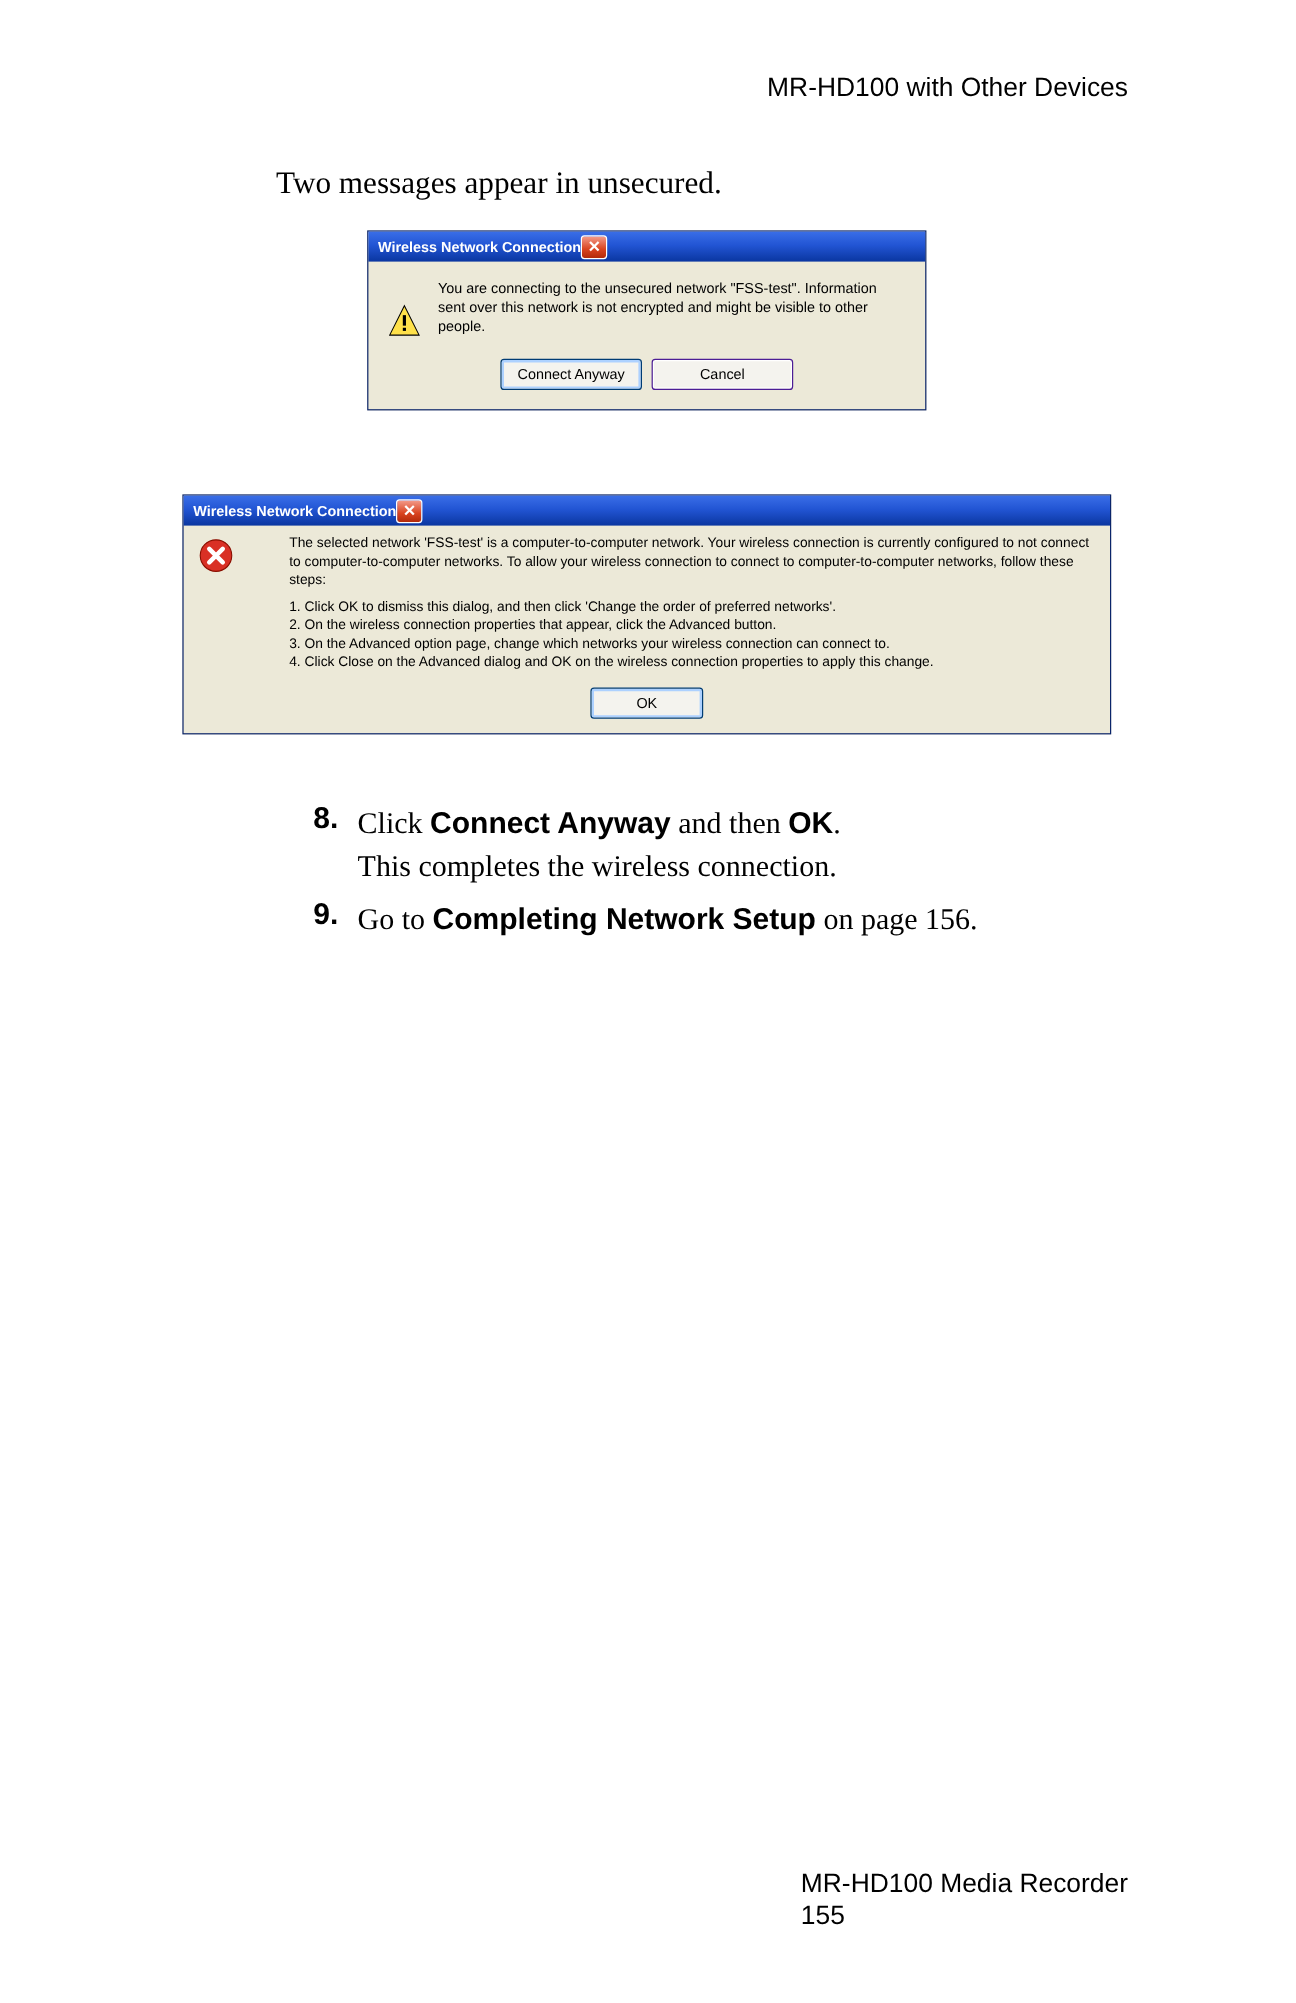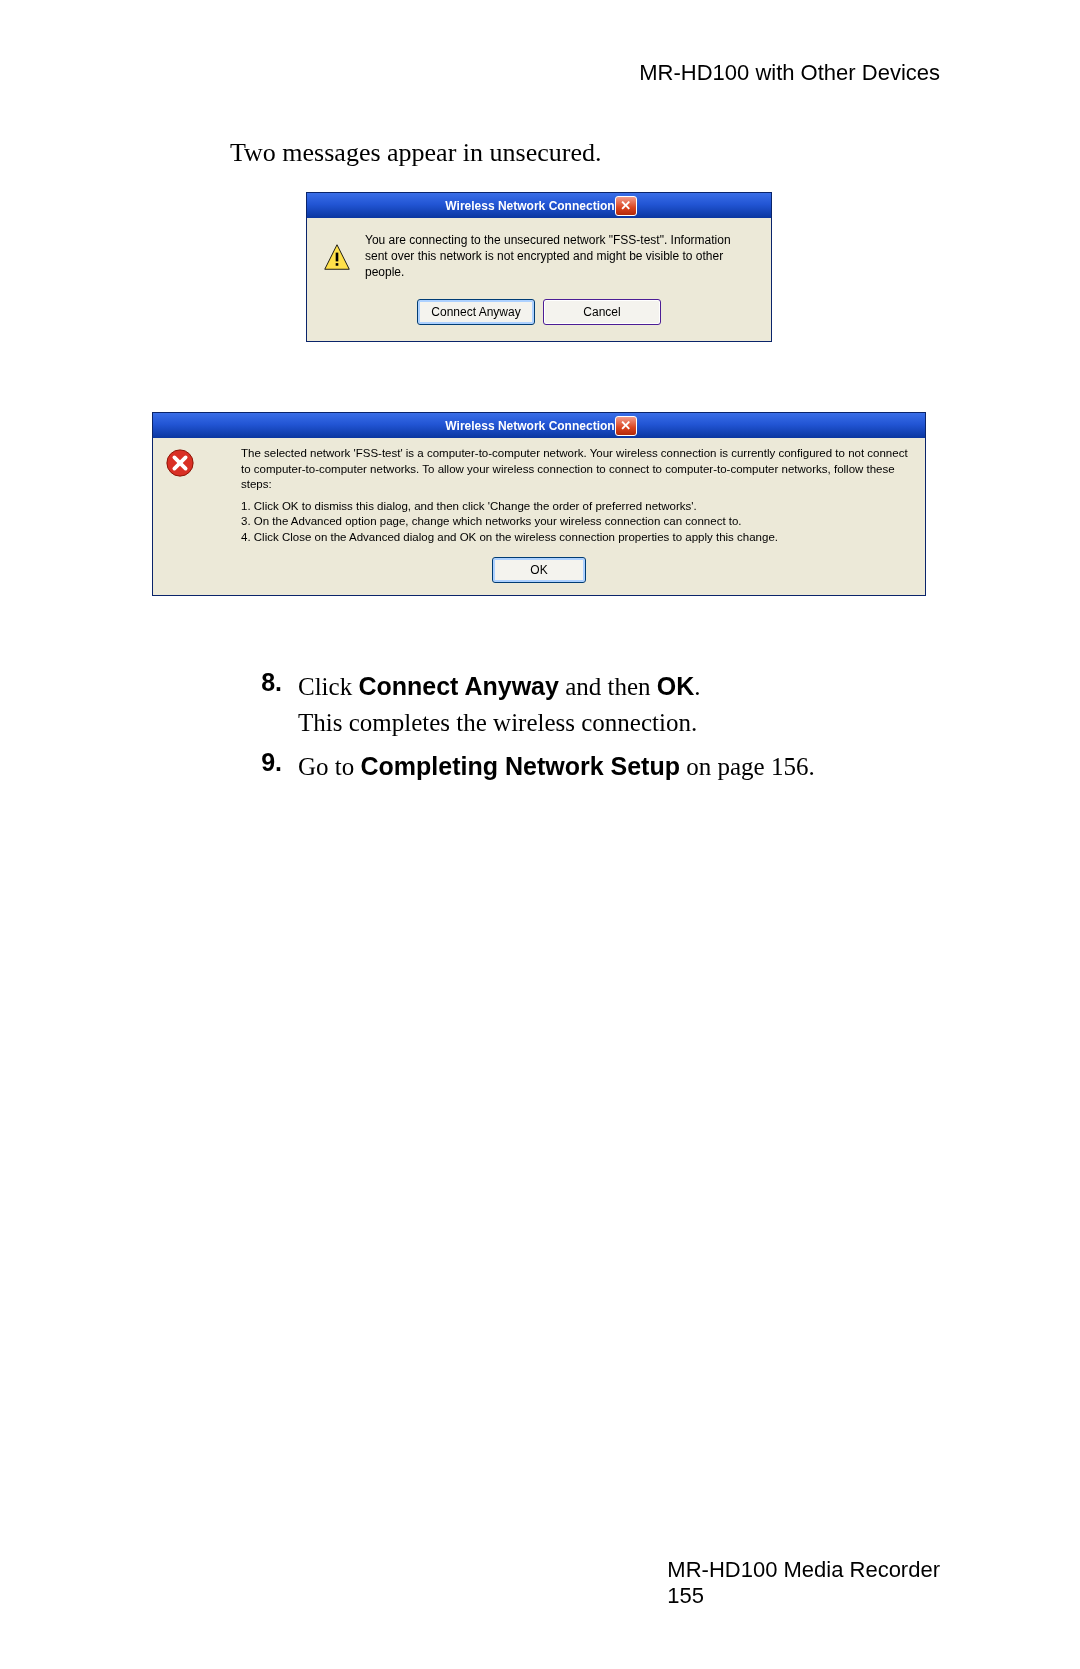--- a/index.html
+++ b/index.html
@@ -38,21 +38,21 @@
     top: 192px;
     left: 306px;
     width: 466px;
     border: 1px solid #0a246a;
     box-sizing: border-box;
     background: #ece9d8;
   }
   .titlebar {
     display: flex;
     align-items: center;
-    justify-content: center;
+    justify-content: flex-start;
     height: 25px;
     background: linear-gradient(180deg,#3a6ee7 0%,#2255d4 45%,#0a36a0 100%);
     color: #fff;
     font-family: Tahoma, Arial, sans-serif;
     font-size: 12px;
     font-weight: bold;
     padding: 0 4px 0 8px;
   }
   .titlebar .closebtn {
     width: 20px;
@@ -64,21 +64,21 @@
     align-items: center;
     justify-content: center;
     font-family: Arial, sans-serif;
     font-size: 13px;
     font-weight: bold;
     color: #fff;
     line-height: 1;
   }
   .dlg1-body {
     display: flex;
-    align-items: center;
+    align-items: flex-end;
     padding: 14px 16px 8px 16px;
     font-family: Tahoma, Arial, sans-serif;
     font-size: 12px;
     color: #000;
     line-height: 1.35;
   }
   .warn-icon {
     width: 28px;
     height: 28px;
     margin-right: 14px;
@@ -233,20 +233,21 @@
         <svg width="30" height="30" viewBox="0 0 32 32">
           <circle cx="16" cy="16" r="14" fill="#d93025" stroke="#8a0f00" stroke-width="1"></circle>
           <line x1="10" y1="10" x2="22" y2="22" stroke="#fff" stroke-width="4" stroke-linecap="round"></line>
           <line x1="22" y1="10" x2="10" y2="22" stroke="#fff" stroke-width="4" stroke-linecap="round"></line>
         </svg>
       </span>
       <div class="dlg2-text">
         <div class="dlg2-para">The selected network 'FSS-test' is a computer-to-computer network. Your wireless connection is currently configured to not connect to computer-to-computer networks. To allow your wireless connection to connect to computer-to-computer networks, follow these steps:</div>
         <ul class="dlg2-steps">
           <li>1. Click OK to dismiss this dialog, and then click 'Change the order of preferred networks'.</li>
+          <li>2. On the wireless connection properties that appear, click the Advanced button.</li>
           <li>3. On the Advanced option page, change which networks your wireless connection can connect to.</li>
           <li>4. Click Close on the Advanced dialog and OK on the wireless connection properties to apply this change.</li>
         </ul>
       </div>
     </div>
     <div class="dlg2-buttons">
       <span class="xp-btn default">OK</span>
     </div>
   </div>
 

